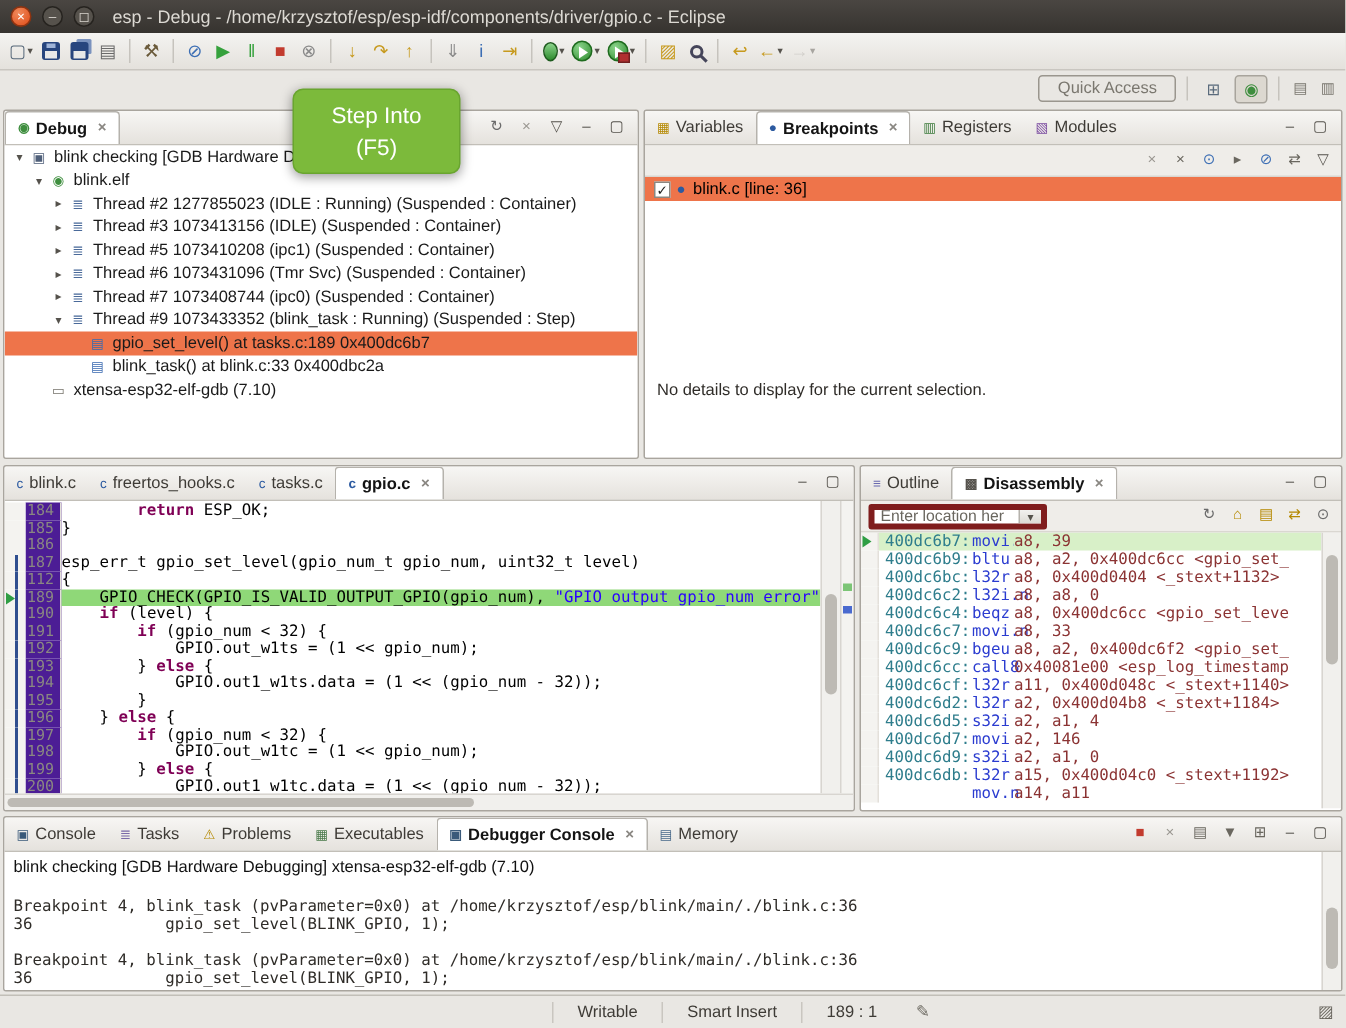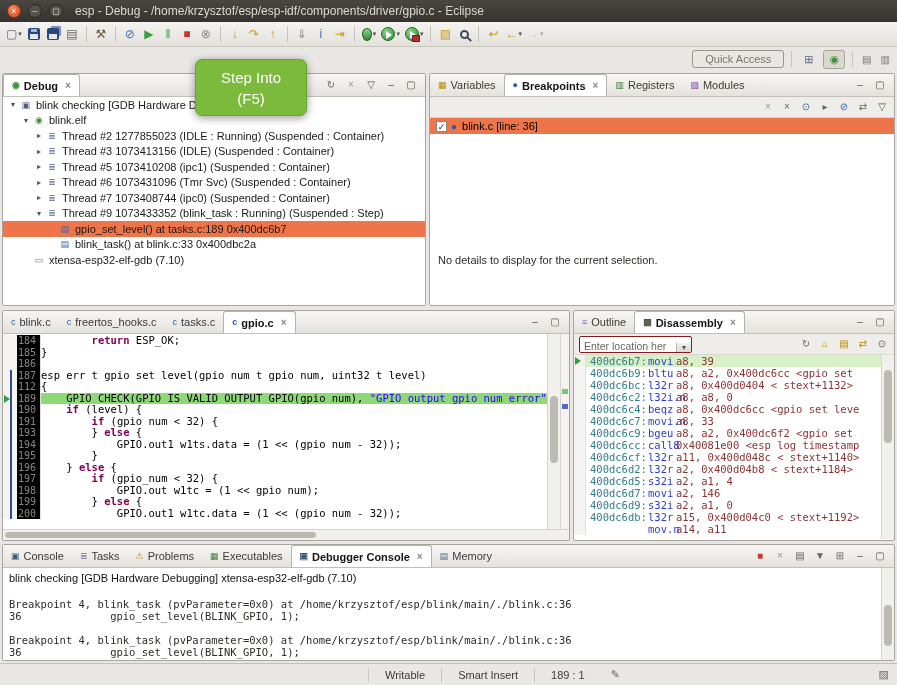--- a/index.html
+++ b/index.html
@@ -86,32 +86,32 @@
   .bp-dot{font-size:10px;color:#2C5AA0;margin-right:5px}
   .bp-msg{margin-top:120px;padding-left:8px;color:#2F2C28}
 
   
   .ed-body{display:flex;height:calc(100% - 34px);overflow:hidden}
   #code{flex:1;min-width:0;overflow:hidden;padding-top:1px}
   .cl{display:flex;height:11.5px;line-height:11.5px;font-family:"DejaVu Sans Mono",monospace;font-size:10.5px}
   .ann{width:14px;flex:none;background:#F4F3F0;position:relative}
   .ann.range::after{content:"";position:absolute;left:7px;top:0;bottom:0;width:2px;background:#2F4E8F}
   .ann.ip::before{content:"";position:absolute;left:1px;top:2px;border-left:6px solid #2F9E44;border-top:4px solid transparent;border-bottom:4px solid transparent}
-  .ln{width:24px;flex:none;text-align:right;padding-right:4px;color:#8A8782;background:#000000;border-right:1px solid #E3E0DA;font-size:10px}
+  .ln{width:24px;flex:none;text-align:right;padding-right:4px;color:#8A8782;background:#4c1d95;border-right:1px solid #E3E0DA;font-size:10px}
   .ct{flex:1;min-width:0;white-space:pre;overflow:hidden}
   .cl.cur .ct{background:#8FD878}
   .sg-p{color:#000}.sg-k{color:#7F0055;font-weight:bold}.sg-s{color:#2A00FF}
   .ed-vscroll{width:13px;flex:none;background:#F1F0ED;border-left:1px solid #D8D5D0;position:relative}
   .ed-overview{width:9px;flex:none;background:#F4F3F0;border-left:1px solid #D8D5D0;position:relative}
   .ovm{position:absolute;left:1px;right:1px;height:5px;display:block}
   .ed-hscroll{height:11px;background:#F1F0ED;border-top:1px solid #D8D5D0;position:relative}
   .hthumb{position:absolute;top:2px;bottom:2px;background:#BDBAB4;border-radius:4px;display:block}
 
   
-  .combo{display:flex;align-items:flex-end;border:1px solid #7f1d1d;background:#fff;height:17px;border-radius:2px;overflow:hidden}
+  .combo{display:flex;align-items:center;border:4px solid #7f1d1d;background:#fff;height:17px;border-radius:2px;overflow:hidden}
   .combo input{border:none;width:96px;font-size:10.5px;color:#6A675F;padding:0 4px;outline:none;background:transparent;font-family:"Liberation Sans",sans-serif}
   .cdd{width:15px;background:linear-gradient(#F2F1EF,#DDDAD4);border-left:1px solid #B5B2AC;font-size:8px;display:flex;align-items:center;justify-content:center;color:#55524C}
   .disasm-body{display:flex;height:calc(100% - 45px);overflow:hidden}
   #disasm-lines{flex:1;min-width:0;overflow:hidden}
   .dl{display:flex;height:12px;line-height:12px;font-family:"DejaVu Sans Mono",monospace;font-size:10.5px;white-space:pre}
   .dmargin{width:12px;flex:none;background:#F4F3F0;border-right:1px solid #E3E0DA;position:relative}
   .dmargin.ip::before{content:"";position:absolute;left:1px;top:2px;border-left:6px solid #2F9E44;border-top:4px solid transparent;border-bottom:4px solid transparent}
   .da{width:62px;flex:none;color:#2E7D8C;padding-left:4px}
   .dm{width:28px;flex:none;color:#2B3CD0}
   .do{flex:1;min-width:0;color:#8B3333;overflow:hidden}
@@ -447,20 +447,25 @@
           </div>
           <div class="cl">
             <span class="ann range"></span>
             <span class="ln">190</span>
             <span class="ct"><span class="sg-p">    </span><span class="sg-k">if</span><span class="sg-p"> (level) {</span></span>
           </div>
           <div class="cl">
             <span class="ann range"></span>
             <span class="ln">191</span>
             <span class="ct"><span class="sg-p">        </span><span class="sg-k">if</span><span class="sg-p"> (gpio_num &lt; 32) {</span></span>
+          </div>
+          <div class="cl">
+            <span class="ann range"></span>
+            <span class="ln">192</span>
+            <span class="ct"><span class="sg-p">            GPIO.out_w1ts = (1 &lt;&lt; gpio_num);</span></span>
           </div>
           <div class="cl">
             <span class="ann range"></span>
             <span class="ln">193</span>
             <span class="ct"><span class="sg-p">        } </span><span class="sg-k">else</span><span class="sg-p"> {</span></span>
           </div>
           <div class="cl">
             <span class="ann range"></span>
             <span class="ln">194</span>
             <span class="ct"><span class="sg-p">            GPIO.out1_w1ts.data = (1 &lt;&lt; (gpio_num - 32));</span></span>

